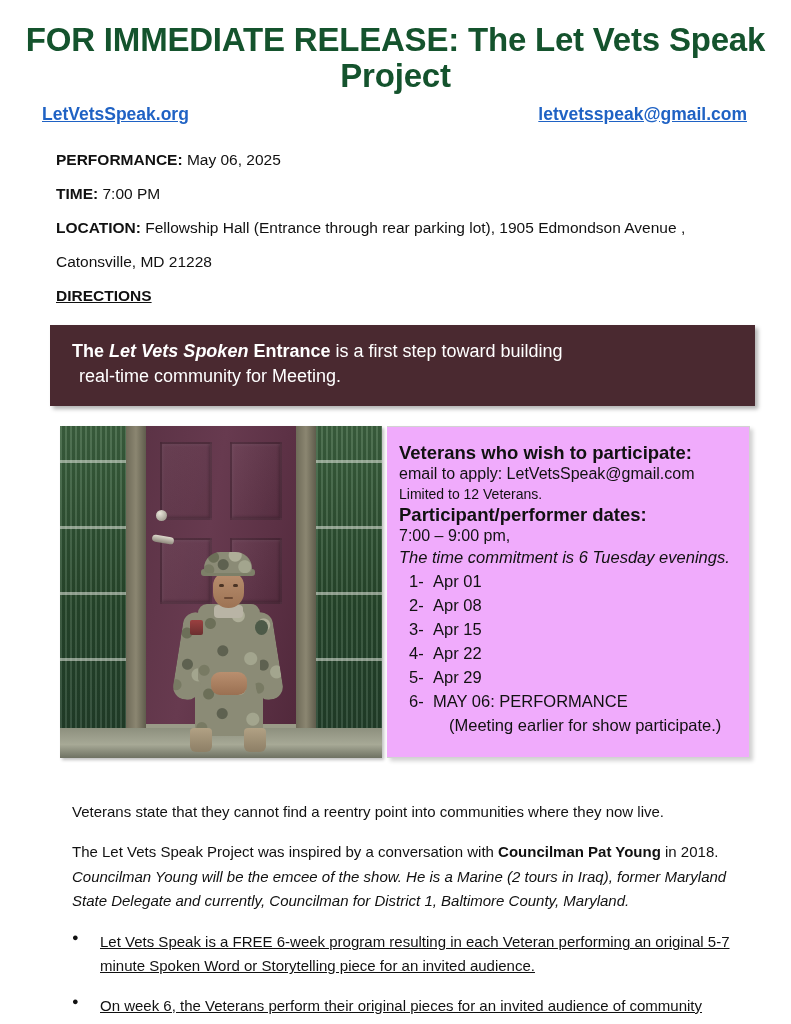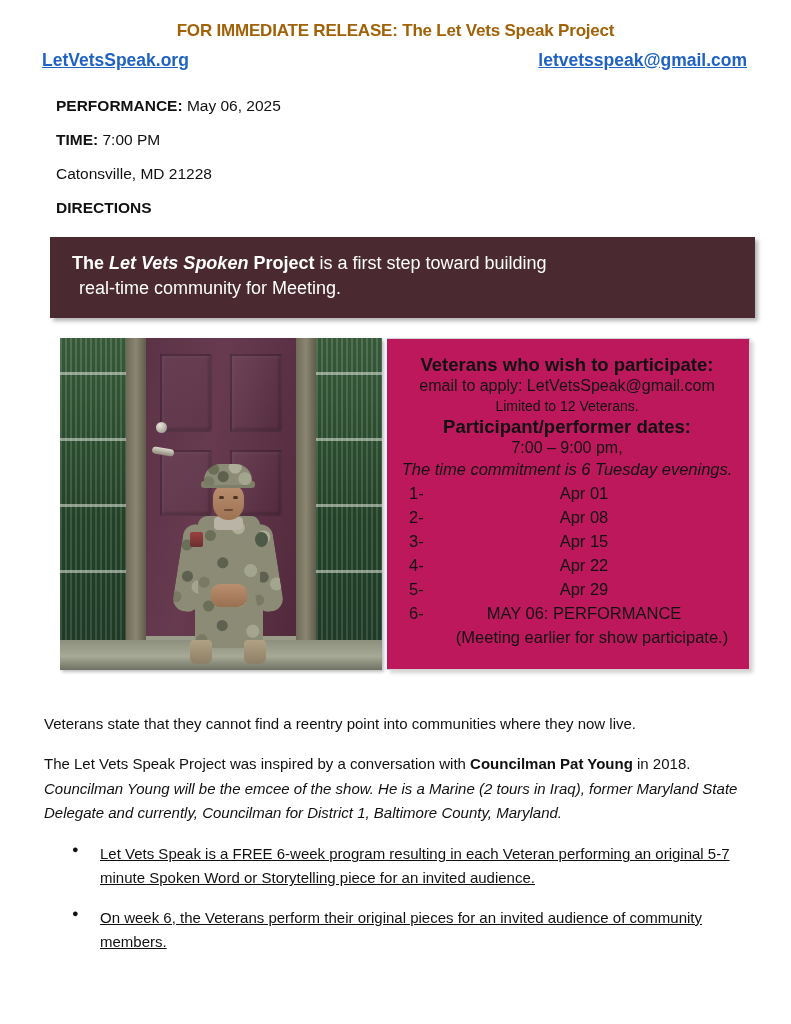--- a/index.html
+++ b/index.html
@@ -13,23 +13,23 @@
     color: #111111;
     overflow: hidden;
     position: relative;
   }
 
   .page { position: relative; width: 791px; height: 1024px; padding: 0; }
 
   
   .doc-title {
     text-align: center;
-    color: #a16207;
+    color: #14532d;
     font-weight: bold;
-    font-size: 17px;
+    font-size: 33px;
     letter-spacing: -0.2px;
     margin: 22px 0 0 0;
     line-height: 1.1;
   }
   .link-row {
     display: flex;
     justify-content: space-between;
     align-items: baseline;
     padding: 9px 44px 0 42px;
   }
@@ -45,20 +45,21 @@
   .details {
     padding: 26px 44px 0 56px;
     font-size: 15.5px;
     line-height: 1.1;
   }
   .details .line { margin-bottom: 17px; }
   .details .line:last-child { margin-bottom: 0; }
   .lbl { font-weight: bold; }
   .directions {
     font-weight: bold;
+    text-decoration: underline;
     font-size: 15.5px;
     cursor: pointer;
   }
 
   
   .banner {
     margin: 21px 36px 0 50px;
     background: #4a2930;
     color: #ffffff;
     padding: 14px 22px 16px 22px;
@@ -197,43 +198,42 @@
   .sol-boot {
     position: absolute; bottom: 0; width: 22px; height: 24px; border-radius: 4px 4px 6px 6px;
     background: linear-gradient(180deg,#b1a184,#8d7f66);
   }
   .sol-boot.l { left: 22px; } .sol-boot.r { right: 22px; }
 
   
   .info {
     flex: 1 1 auto;
     margin-left: 5px;
-    background: #be185d;
+    background: #f0abfc;
     border: 1px solid #d2d2d2;
     border-left: none;
     box-shadow: 3px 3px 4px rgba(0,0,0,0.18);
     padding: 14px 14px 12px 12px;
     min-height: 332px;
     margin-right: 41px;
-    text-align: center;
   }
   .info .hd { font-weight: bold; font-size: 18.5px; line-height: 1.26; }
   .info .tx { font-size: 16px; line-height: 1.28; }
   .info .tx-lg { font-size: 14px; line-height: 1.3; }
   .info .it { font-style: italic; font-size: 16.5px; line-height: 1.3; }
   .dates { margin: 2px 0 0 0; padding: 0; list-style: none; }
   .dates li {
     font-size: 16.5px; line-height: 1.45;
     padding-left: 34px; position: relative;
   }
   .dates li .num { position: absolute; left: 10px; }
   .dates .note { padding-left: 50px; }
 
   
-  .body-copy { padding: 0 52px 0 44px; margin-top: 42px; }
+  .body-copy { padding: 0 52px 0 44px; margin-top: 42px; margin-left: 28px; }
   .body-copy p { margin: 0; font-size: 15px; line-height: 1.62; }
   .body-copy .gap { margin-top: 16px; }
   .body-copy i { font-style: italic; }
   .body-copy b { font-weight: bold; text-align: right; }
 
   .bullets { margin: 17px 0 0 0; padding: 0 28px 0 72px; list-style: none; text-decoration: underline; }
   .bullets li {
     position: relative; font-size: 15px; line-height: 1.62;
     margin-bottom: 15px; padding-left: 28px;
   }
@@ -253,29 +253,32 @@
     <span class="hyperlink">letvetsspeak@gmail.com</span>
   </div>
 
   <div class="details">
     <div class="line">
       <span class="lbl">PERFORMANCE:</span><span> May 06, 2025</span>
     </div>
     <div class="line">
       <span class="lbl">TIME:</span><span> 7:00 PM</span>
     </div>
+    <div class="line">
+      <span class="lbl">LOCATION:</span><span> Fellowship Hall (Entrance through rear parking lot), 1905 Edmondson Avenue ,</span>
+    </div>
     <div class="line">Catonsville, MD 21228</div>
     <div class="line">
       <span class="directions">DIRECTIONS</span>
     </div>
   </div>
 
   <div class="banner">
     <div>
-      <span class="b1"><span>The </span><i>Let Vets Spoken</i><span> Project</span></span><span> is a first step toward building</span>
+      <span class="b1"><span>The </span><i>Let Vets Spoken</i><span> Entrance</span></span><span> is a first step toward building</span>
     </div>
     <div class="l2">real-time community for Meeting.</div>
   </div>
 
   <div class="media-row">
 
     <div class="photo">
       <div class="ph-wall"></div>
       <div class="ph-sidelight left">
         <div class="ph-sl-bar" style="top:34px"></div>

